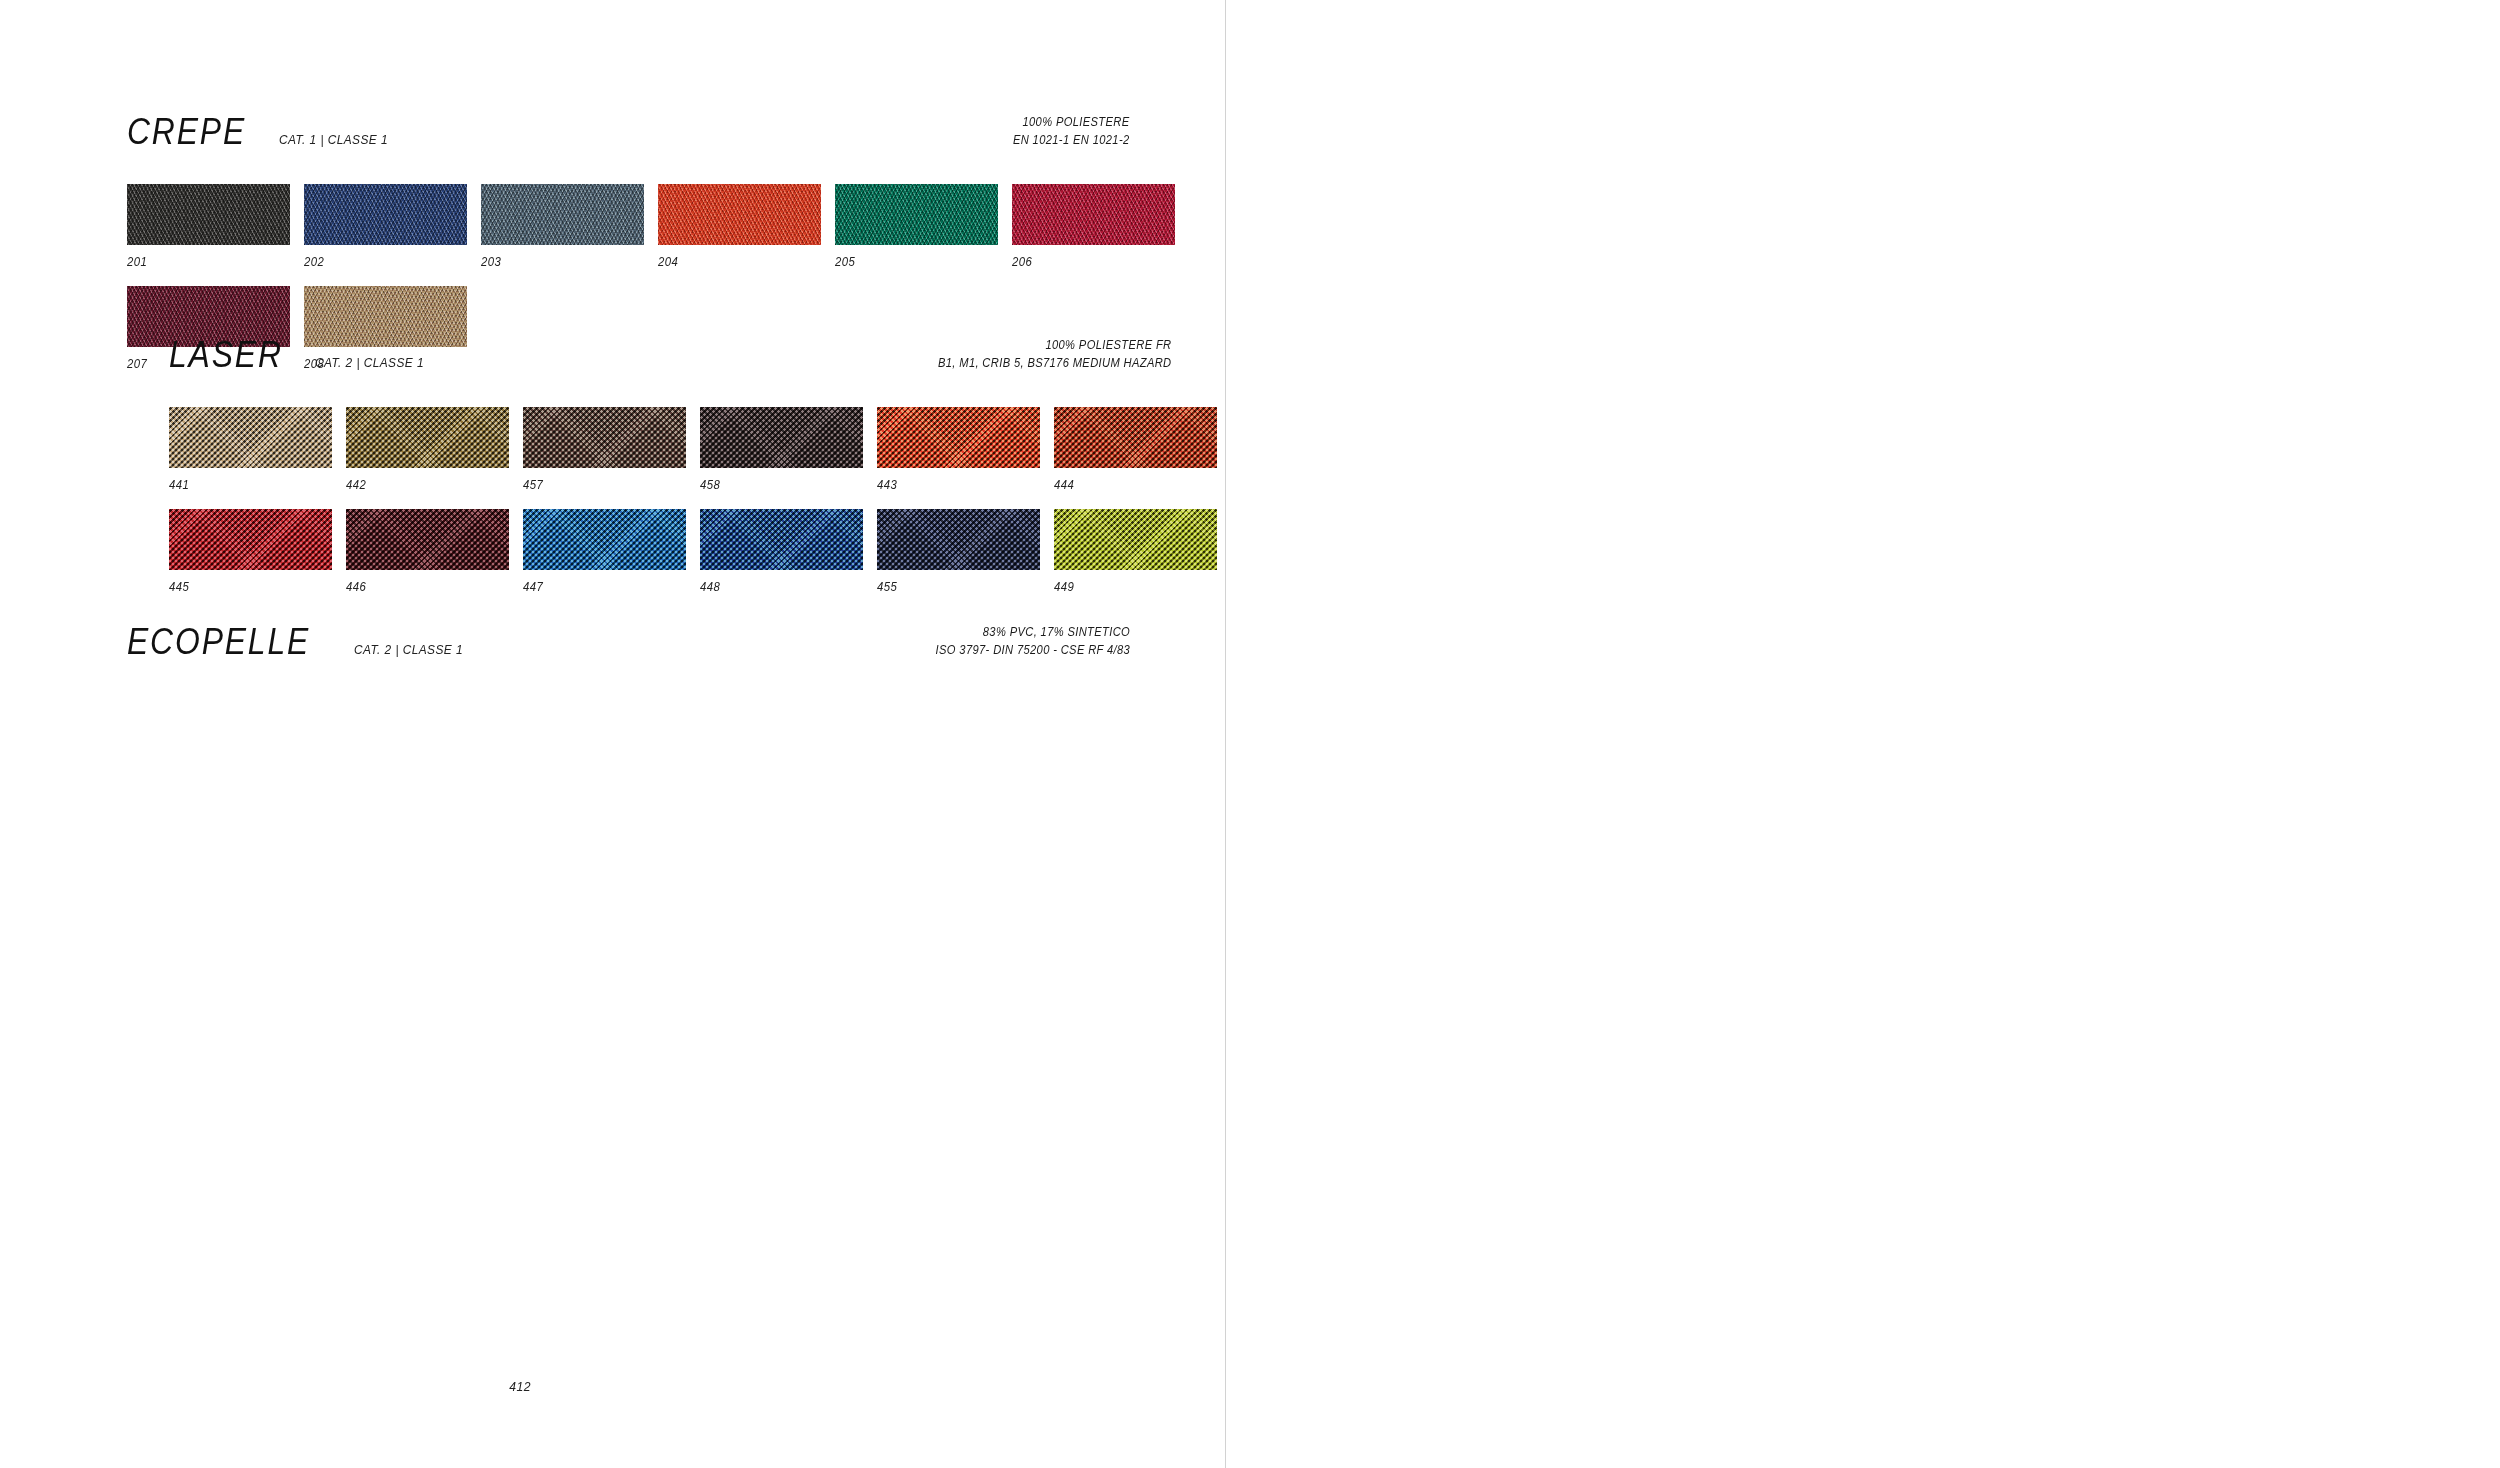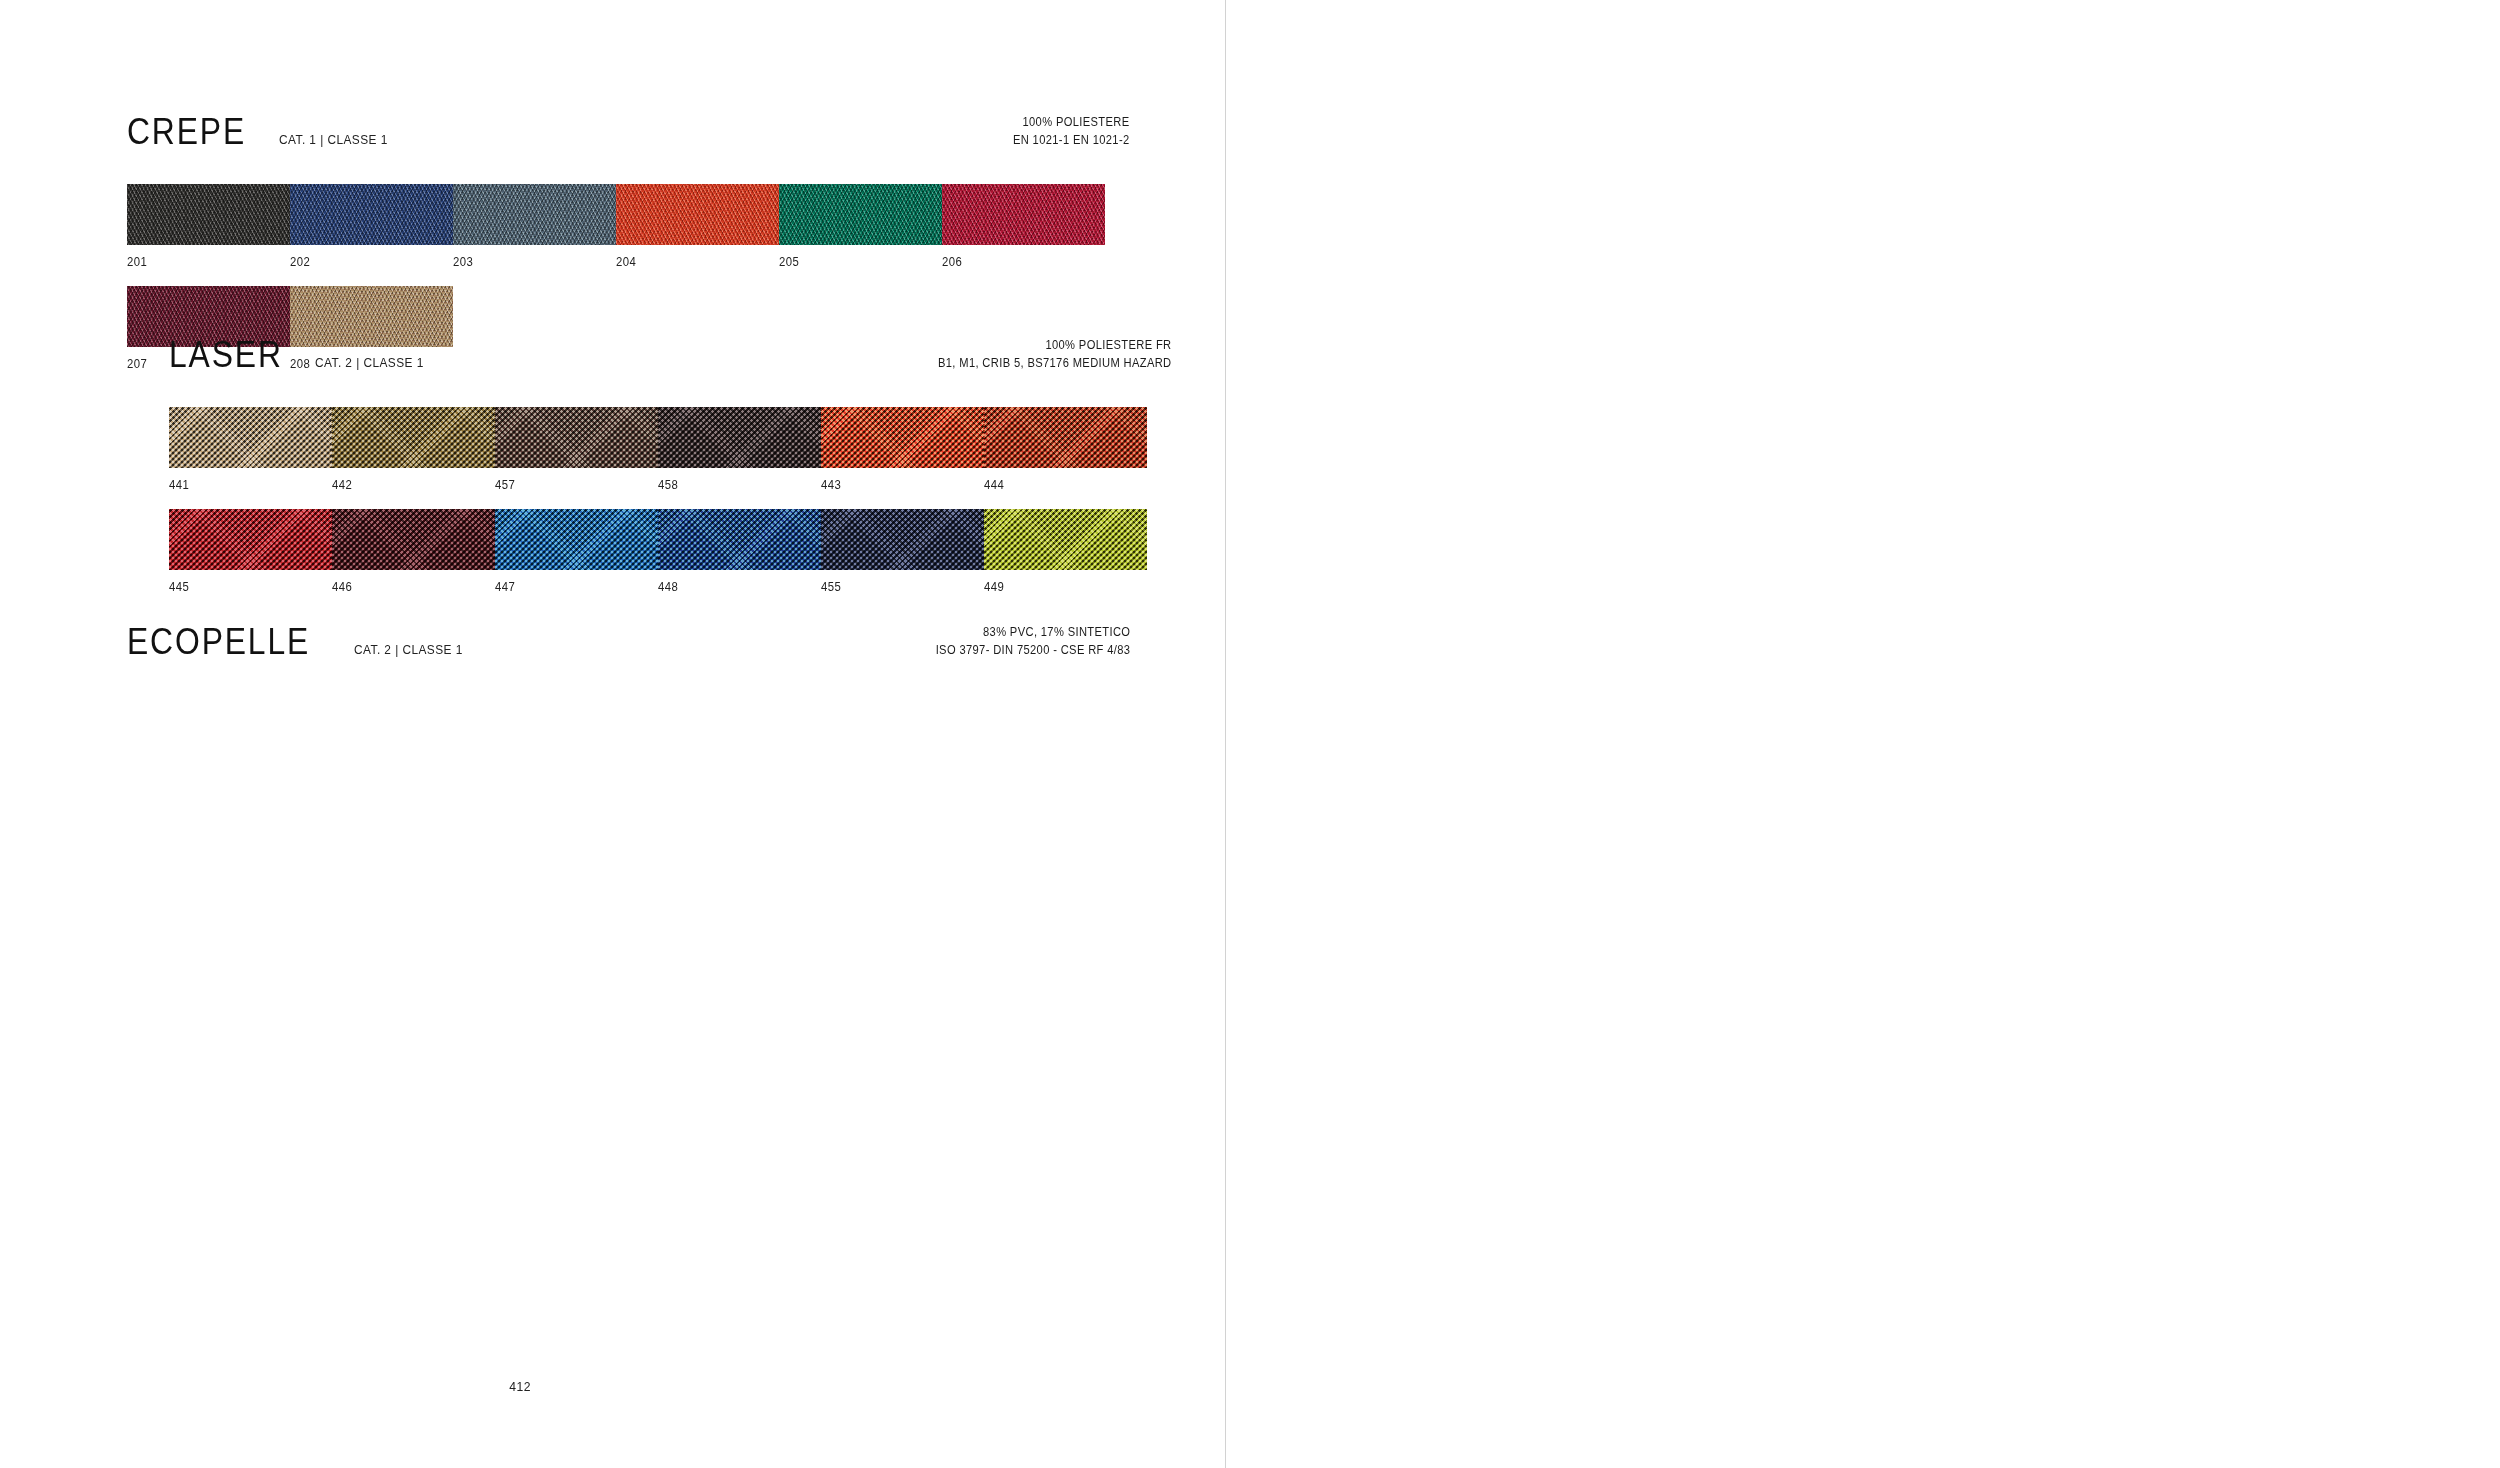--- a/index.html
+++ b/index.html
@@ -5,21 +5,21 @@
   * { box-sizing: border-box; }
   html, body { margin:0; padding:0; }
   body {
     width:2500px; height:1468px;
     background:#ffffff;
     font-family:"Liberation Sans", sans-serif;
     color:#1a1a1a;
     overflow:hidden;
     position:relative;
   }
-  .spread { display:flex; width:2500px; height:1468px; position:relative; }
+  .spread { display:flex; width:2500px; height:1468px; position:relative;font-style:italic; }
   .gutter {
     position:absolute; left:1225px; top:0; width:1px; height:1468px;
     background:#d2d2d2;
   }
   .page { position:relative; height:1468px; }
   .page-left  { width:1225px; }
   .page-right { width:1275px; }
 
   .page-inner { position:absolute; top:0; bottom:0; }
   .page-left  .page-inner { left:127px;  right:95px;  }
@@ -45,21 +45,21 @@
     transform-origin:left bottom; white-space:nowrap;
   }
   .sec-specs {
     text-align:right; font-size:12.4px; line-height:1.45;
     letter-spacing:0.4px; color:#1b1b1b;
     transform:scaleX(0.9); transform-origin:right bottom; white-space:nowrap;
   }
 
   
   .rows { display:flex; flex-direction:column; gap:17px; }
-  .row { display:flex; }
+  .row { display:flex; gap:14px; }
   .cell { width:163px; }
   .swatch {
     width:163px; height:61px;
     background-color:#ccc;
     background-blend-mode:overlay, normal;
   }
   .code {
     margin-top:10px; font-size:12.6px; letter-spacing:0.5px;
     color:#222; transform:scaleX(0.9); transform-origin:left top;
     white-space:nowrap;

